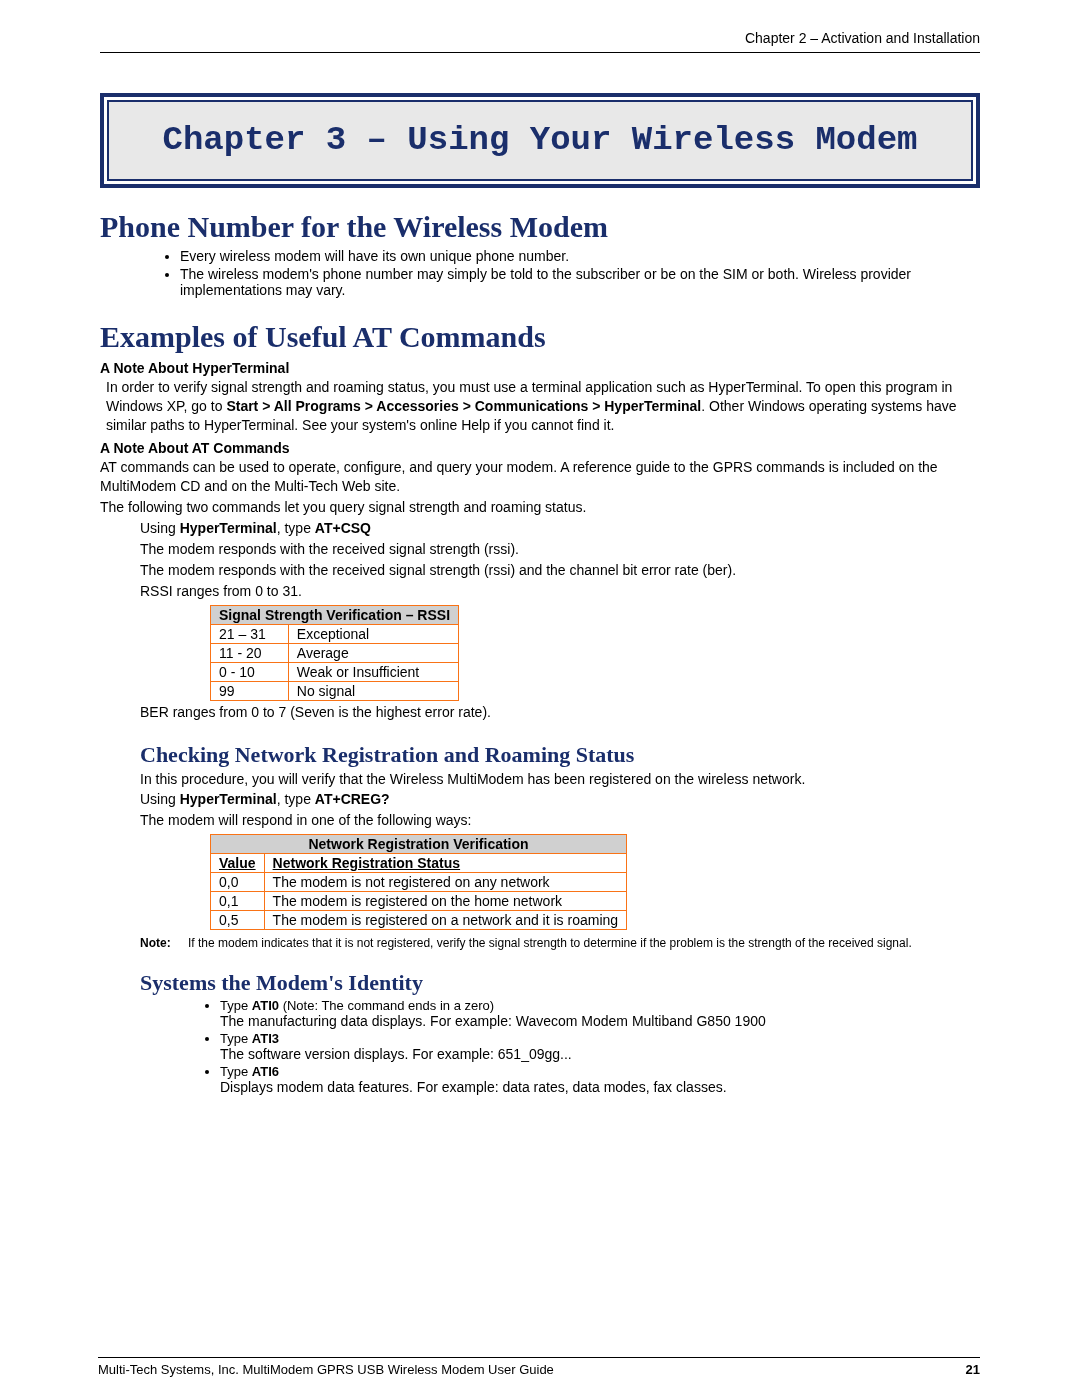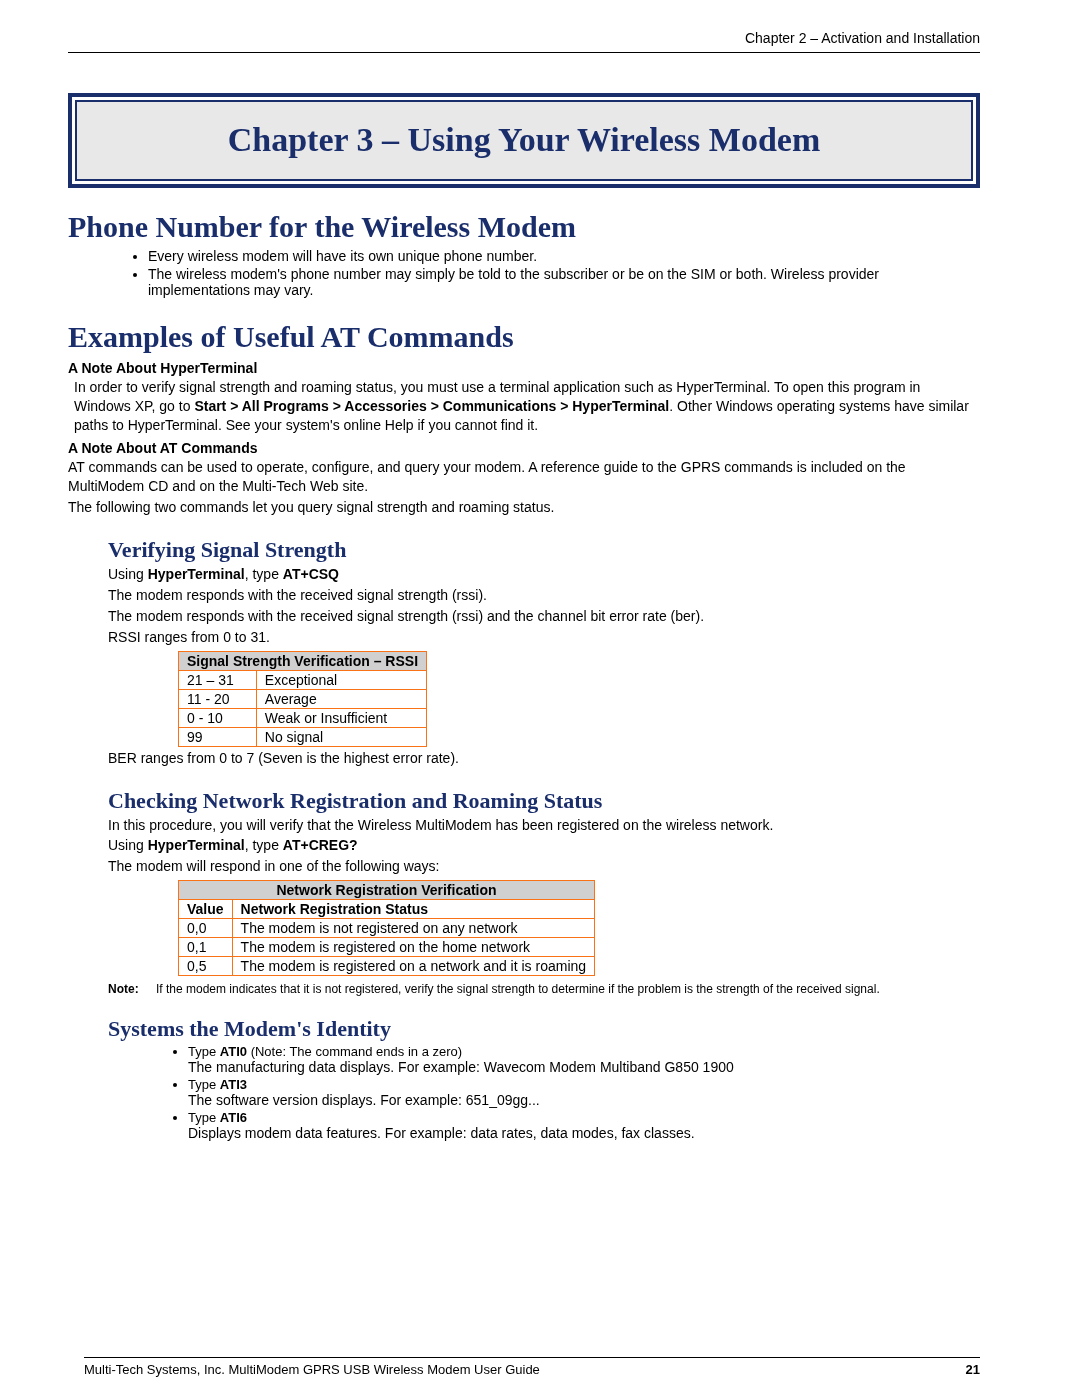--- a/index.html
+++ b/index.html
@@ -7,21 +7,21 @@
     padding: 0;
     font-family: Arial, Helvetica, sans-serif;
     font-size: 14px;
     color: #000;
     background: #fff;
   }
   .page {
     width: 1080px;
     min-height: 1397px;
     box-sizing: border-box;
-    padding: 30px 100px 20px 68px;
+    padding: 30px 100px 20px 100px;
     position: relative;
   }
   .top-right {
     text-align: right;
     font-size: 14px;
     margin-bottom: 6px;
   }
   .top-rule {
     border: none;
     border-top: 1px solid #000;
@@ -32,21 +32,21 @@
     padding: 3px;
     margin-bottom: 20px;
   }
   .title-inner {
     border: 2px solid #1a2e6b;
     background: #e8e8e8;
     padding: 18px 30px;
     text-align: center;
   }
   .title-text {
-    font-family: Liberation Serif, serif;
+    font-family: Liberation Mono, monospace;
     font-weight: bold;
     color: #1a2e6b;
     font-size: 34px;
     line-height: 1.2;
   }
   h1.section {
     font-family: Georgia, 'Times New Roman', serif;
     font-weight: bold;
     color: #1a2e6b;
     font-size: 30px;
@@ -87,27 +87,27 @@
     border: 1px solid #f97316;
     padding: 1px 8px;
     text-align: left;
     font-weight: normal;
   }
   table.data th.hdr {
     background: #d0d0d0;
     font-weight: bold;
     text-align: center;
   }
-  table.data td.subhdr { font-weight: bold; }
+  table.data td.subhdr { font-weight: bold; text-decoration: underline; }
   .note-row { margin: 6px 0 0 40px; font-size: 12px; display: flex; }
   .note-row .nlabel { font-weight: bold; width: 48px; flex: 0 0 auto; }
   .note-row .ntext { flex: 1 1 auto; }
   .footer {
     position: absolute;
-    left: 84px; right: 100px; bottom: 20px;
+    left: 98px; right: 100px; bottom: 20px;
     font-size: 13px;
   }
   .footer .rule {
     border: none; border-top: 1px solid #000; margin: 0 0 4px 0;
   }
   .footer .row {
     display: flex; justify-content: space-between;
   }
   .footer .pg { font-weight: bold; }
 </style>
@@ -134,21 +134,20 @@
 
   <div class="bold-label">A Note About HyperTerminal</div>
   <p class="body-block">
     <span>In order to verify signal strength and roaming status, you must use a terminal application such as HyperTerminal. To open this program in Windows XP, go to </span><b>Start &gt; All Programs &gt; Accessories &gt; Communications &gt; HyperTerminal</b><span>. Other Windows operating systems have similar paths to HyperTerminal. See your system's online Help if you cannot find it.</span>
   </p>
 
   <div class="bold-label">A Note About AT Commands</div>
   <p>AT commands can be used to operate, configure, and query your modem. A reference guide to the GPRS commands is included on the MultiModem CD and on the Multi-Tech Web site.</p>
   <p>The following two commands let you query signal strength and roaming status.</p>
 
-  <h2 class="sub">Verifying Signal Strength</h2>
   <div class="indent1">
     <p>
       <span>Using </span><b>HyperTerminal</b><span>, type </span><b>AT+CSQ</b>
     </p>
     <p>The modem responds with the received signal strength (rssi).</p>
     <p>The modem responds with the received signal strength (rssi) and the channel bit error rate (ber).</p>
     <p>RSSI ranges from 0 to 31.</p>
   </div>
   <table class="data">
     <tbody>

